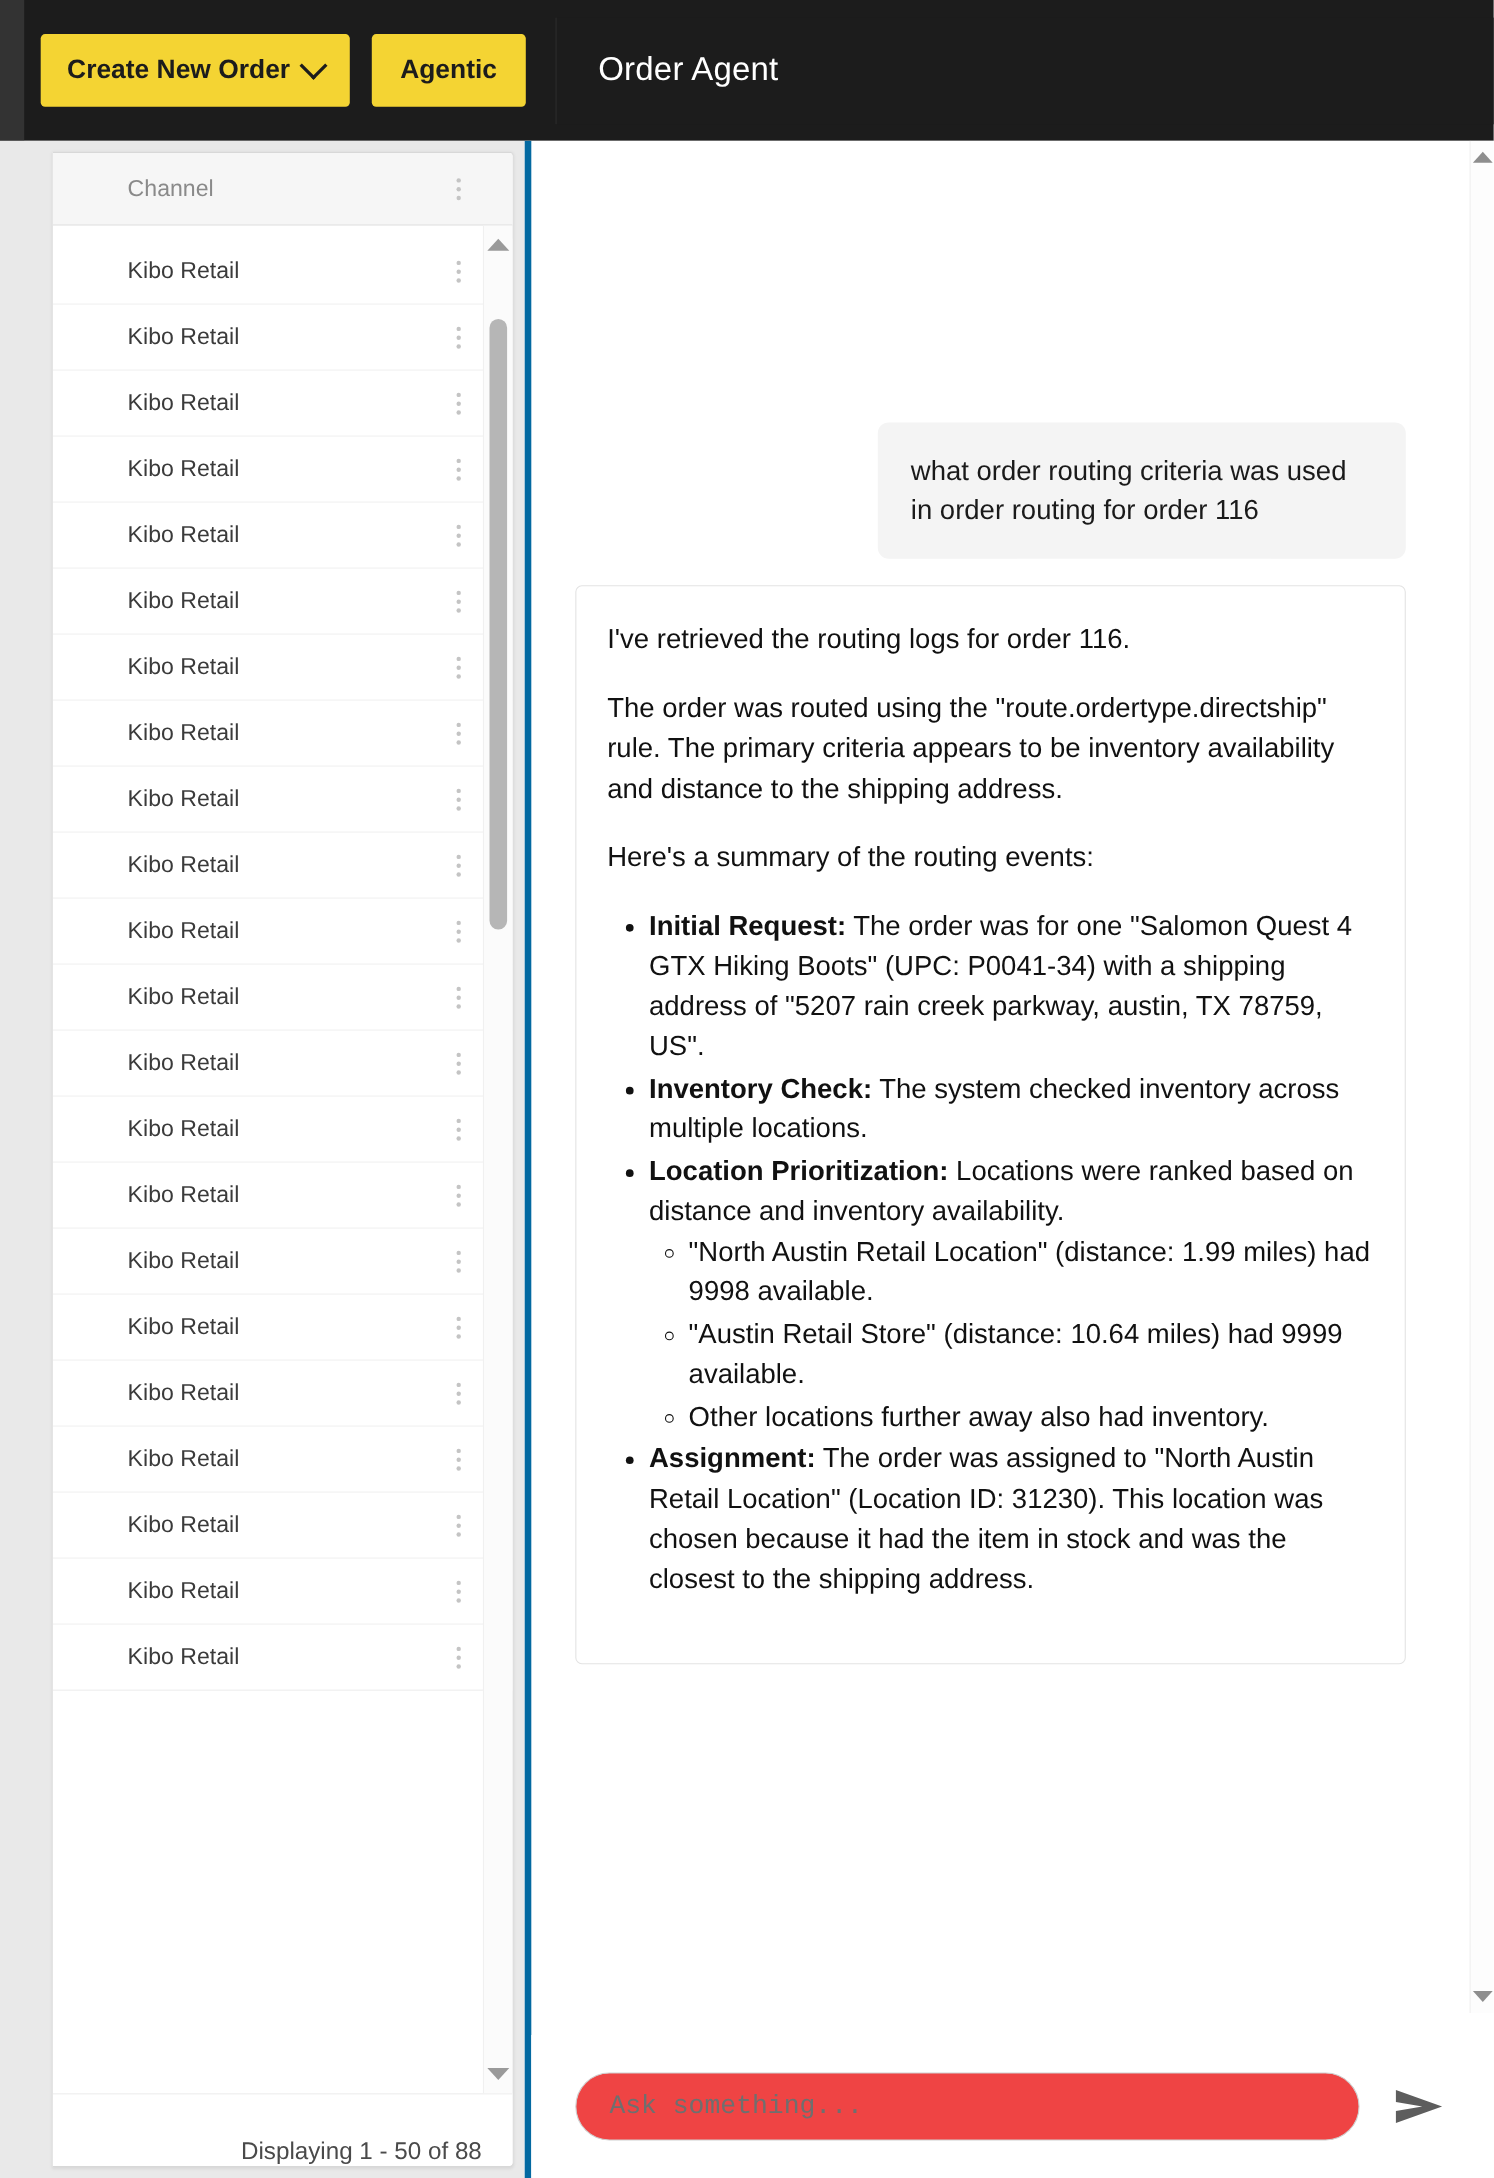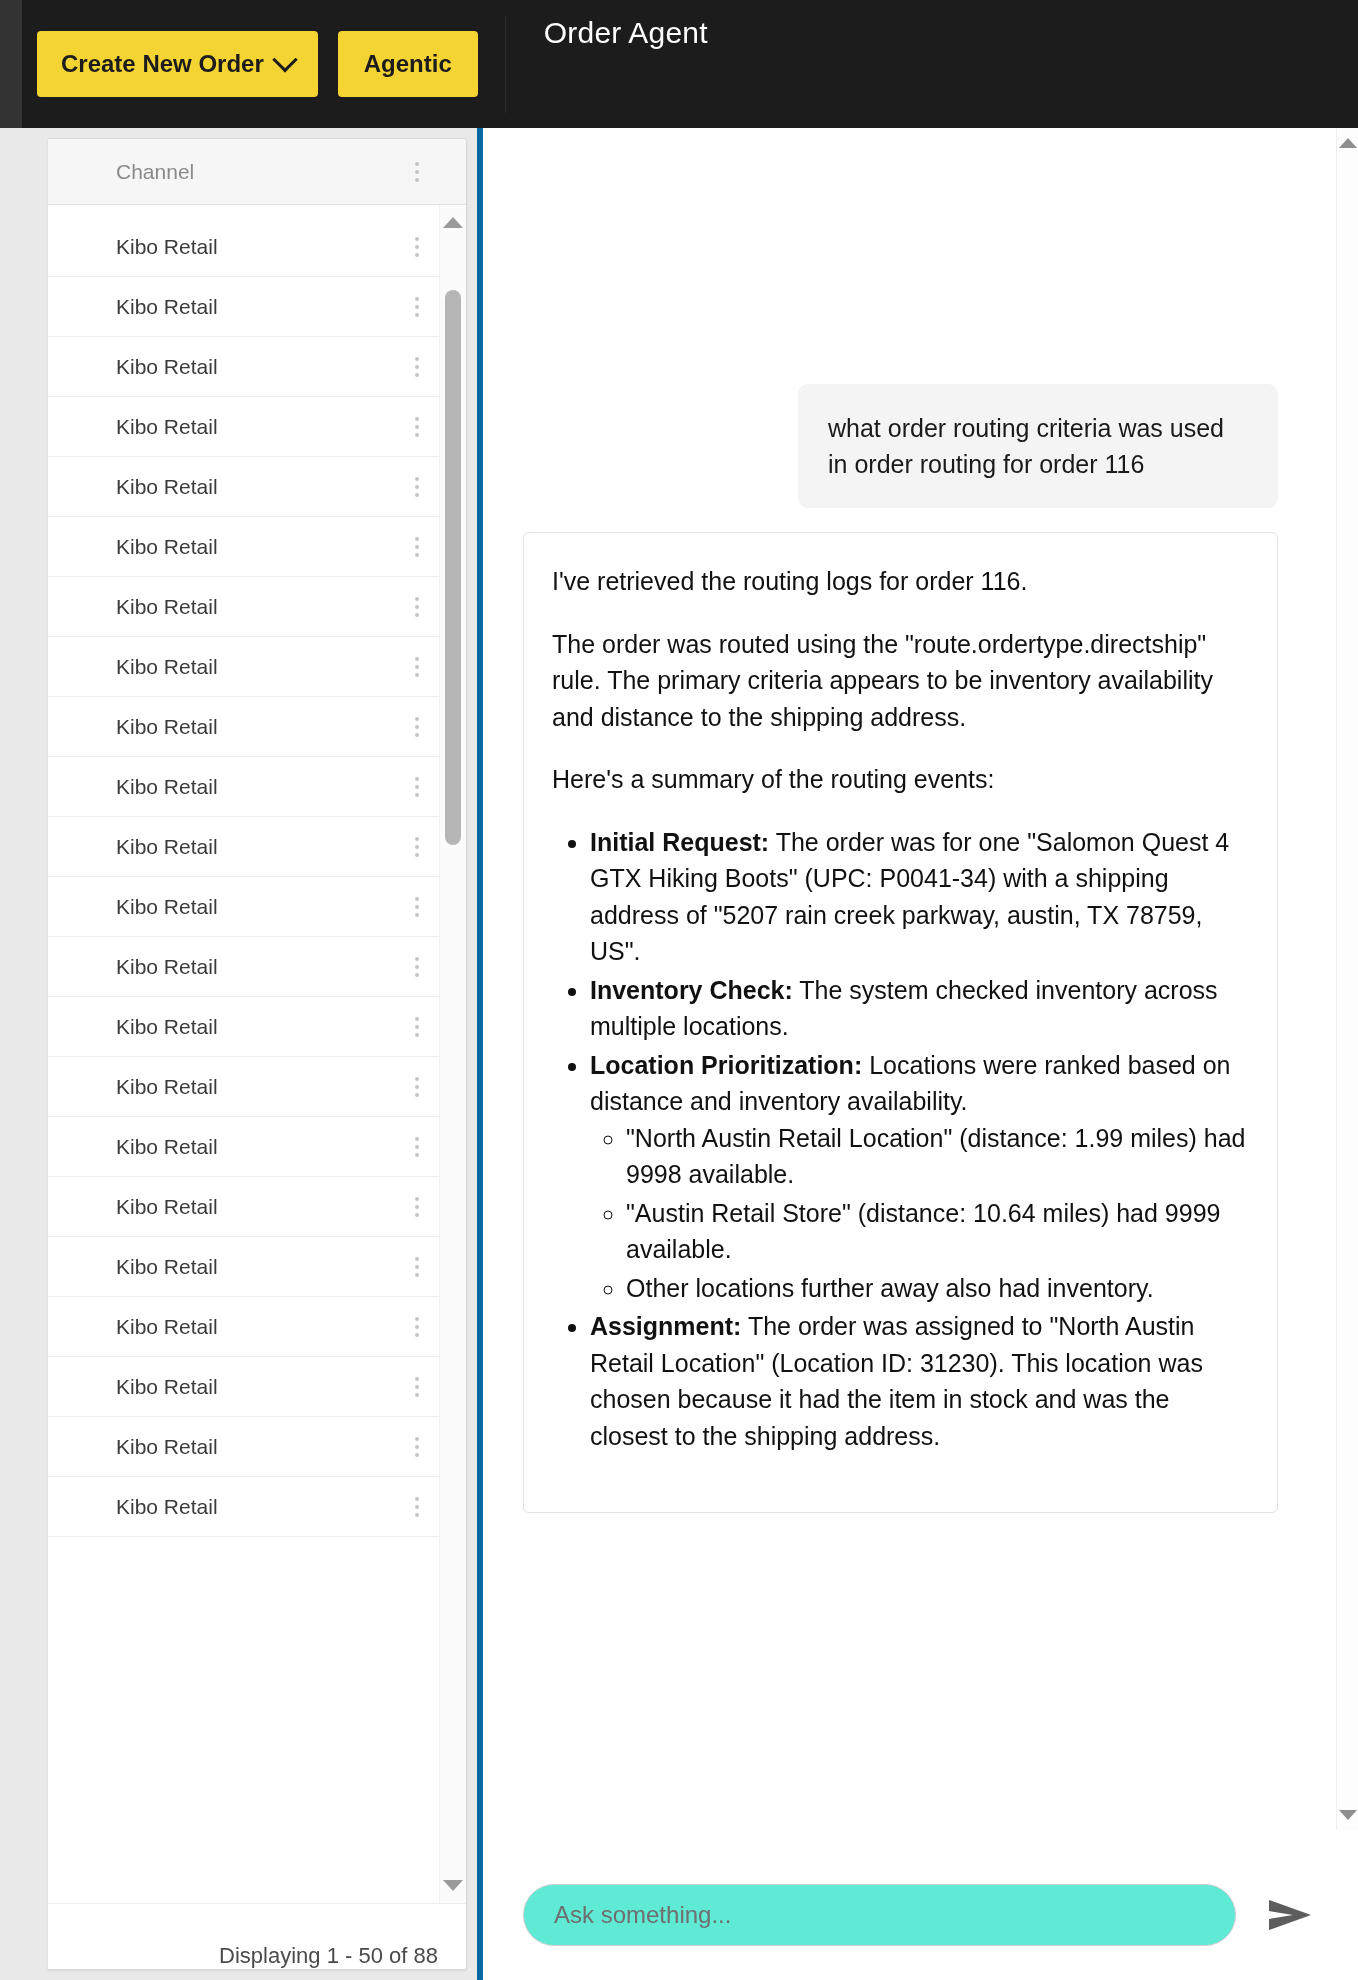--- a/index.html
+++ b/index.html
@@ -43,21 +43,21 @@
   #create-order-btn { margin-left: 15px; padding: 0 24px; gap: 12px; }
   #agentic-btn { margin-left: 20px; padding: 0 26px; }
   .chev {
     display: inline-block;
     width: 18px; height: 18px;
     border-right: 3px solid #1c1c1c;
     border-bottom: 3px solid #1c1c1c;
     transform: rotate(45deg) translate(-3px,-3px);
   }
   .agent-title-wrap {
-    display: flex; 
+    display: flex; align-items: center;
     height: 97px;
     margin-left: 27px;
     padding-left: 38px;
     border-left: 1px solid #2b2b2b;
     flex: 1 1 auto;
     background: #1c1c1c;
   }
   .agent-title {
     color: #ffffff;
     font-size: 30px;
@@ -247,24 +247,24 @@
     background: #ffffff;
     gap: 26px;
   }
   .composer-input {
     flex: 1 1 auto;
     height: 62px;
     border: 1px solid #cfcfcf;
     border-radius: 32px;
     padding: 0 30px;
     font-size: 24px;
-    font-family: Liberation Sans, sans-serif;
+    font-family: Liberation Mono, monospace;
     color: #333333;
     outline: none;
-    background: #5eead4;
+    background: #ef4444;
     max-width: 900px;
   }
   .composer-input::placeholder { color: #6f6f6f; }
   .send-btn {
     width: 56px; height: 56px;
     background: transparent;
     border: none;
     display: flex; align-items: center; justify-content: center;
     cursor: pointer;
     flex: 0 0 56px;

